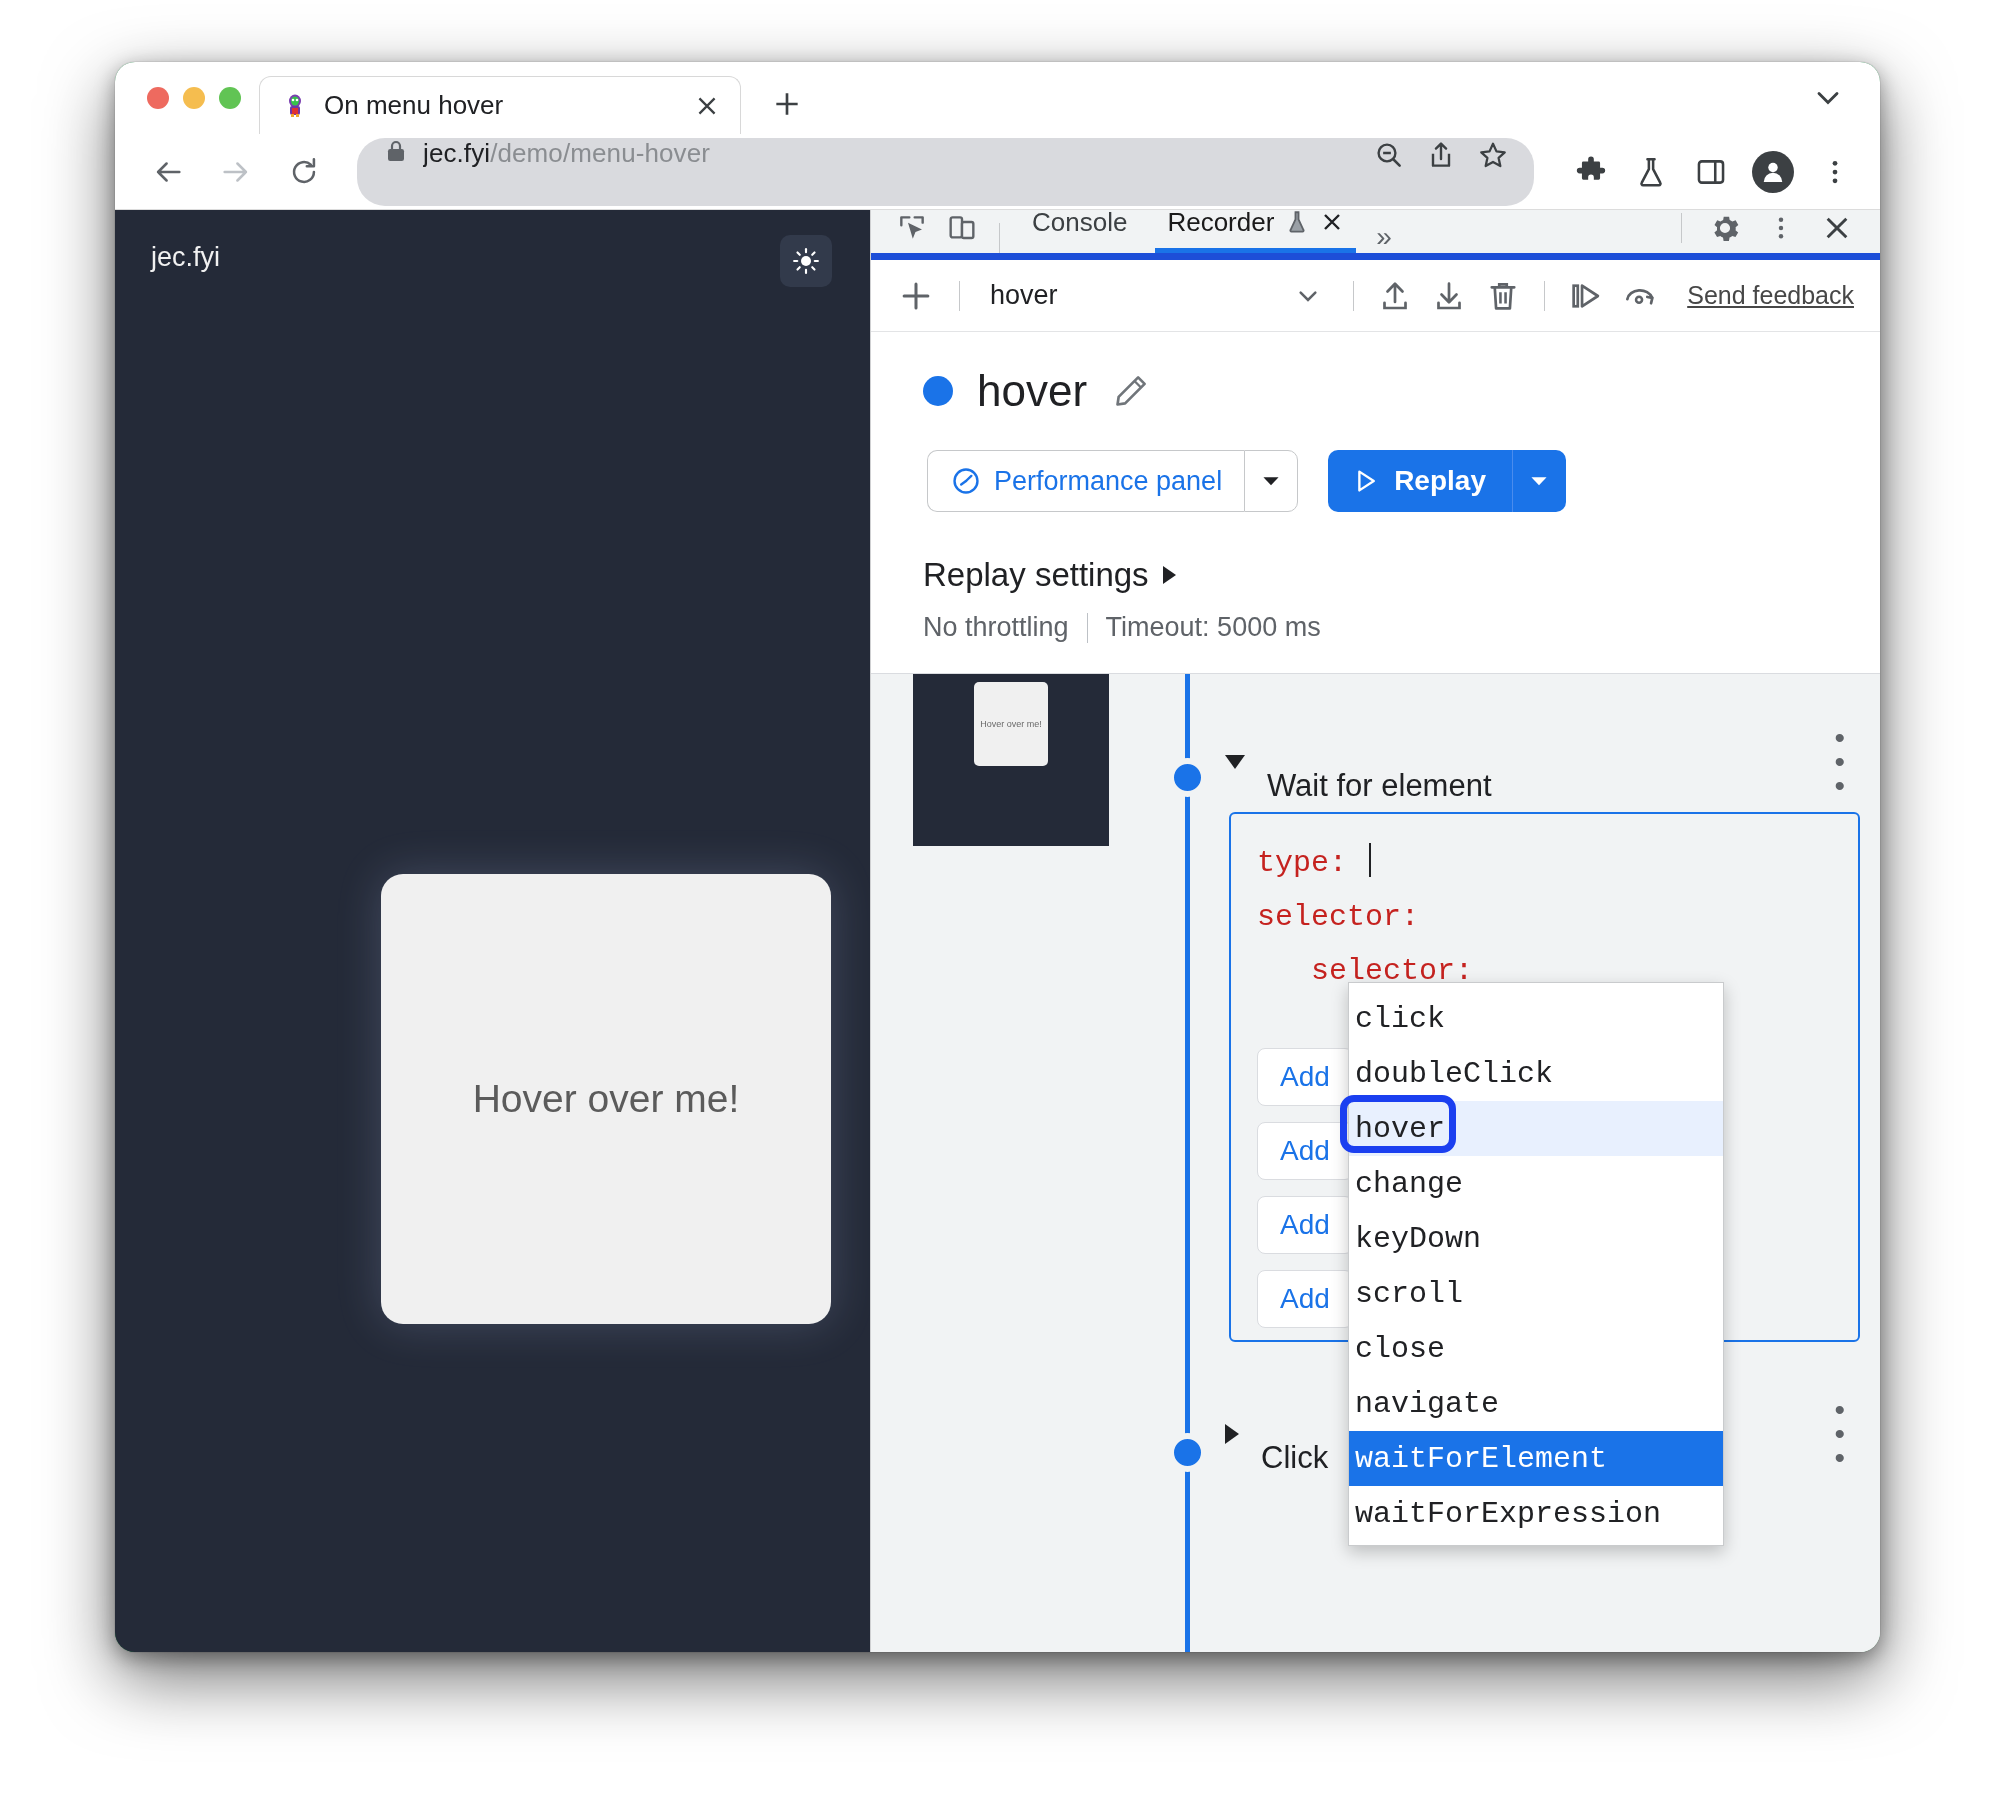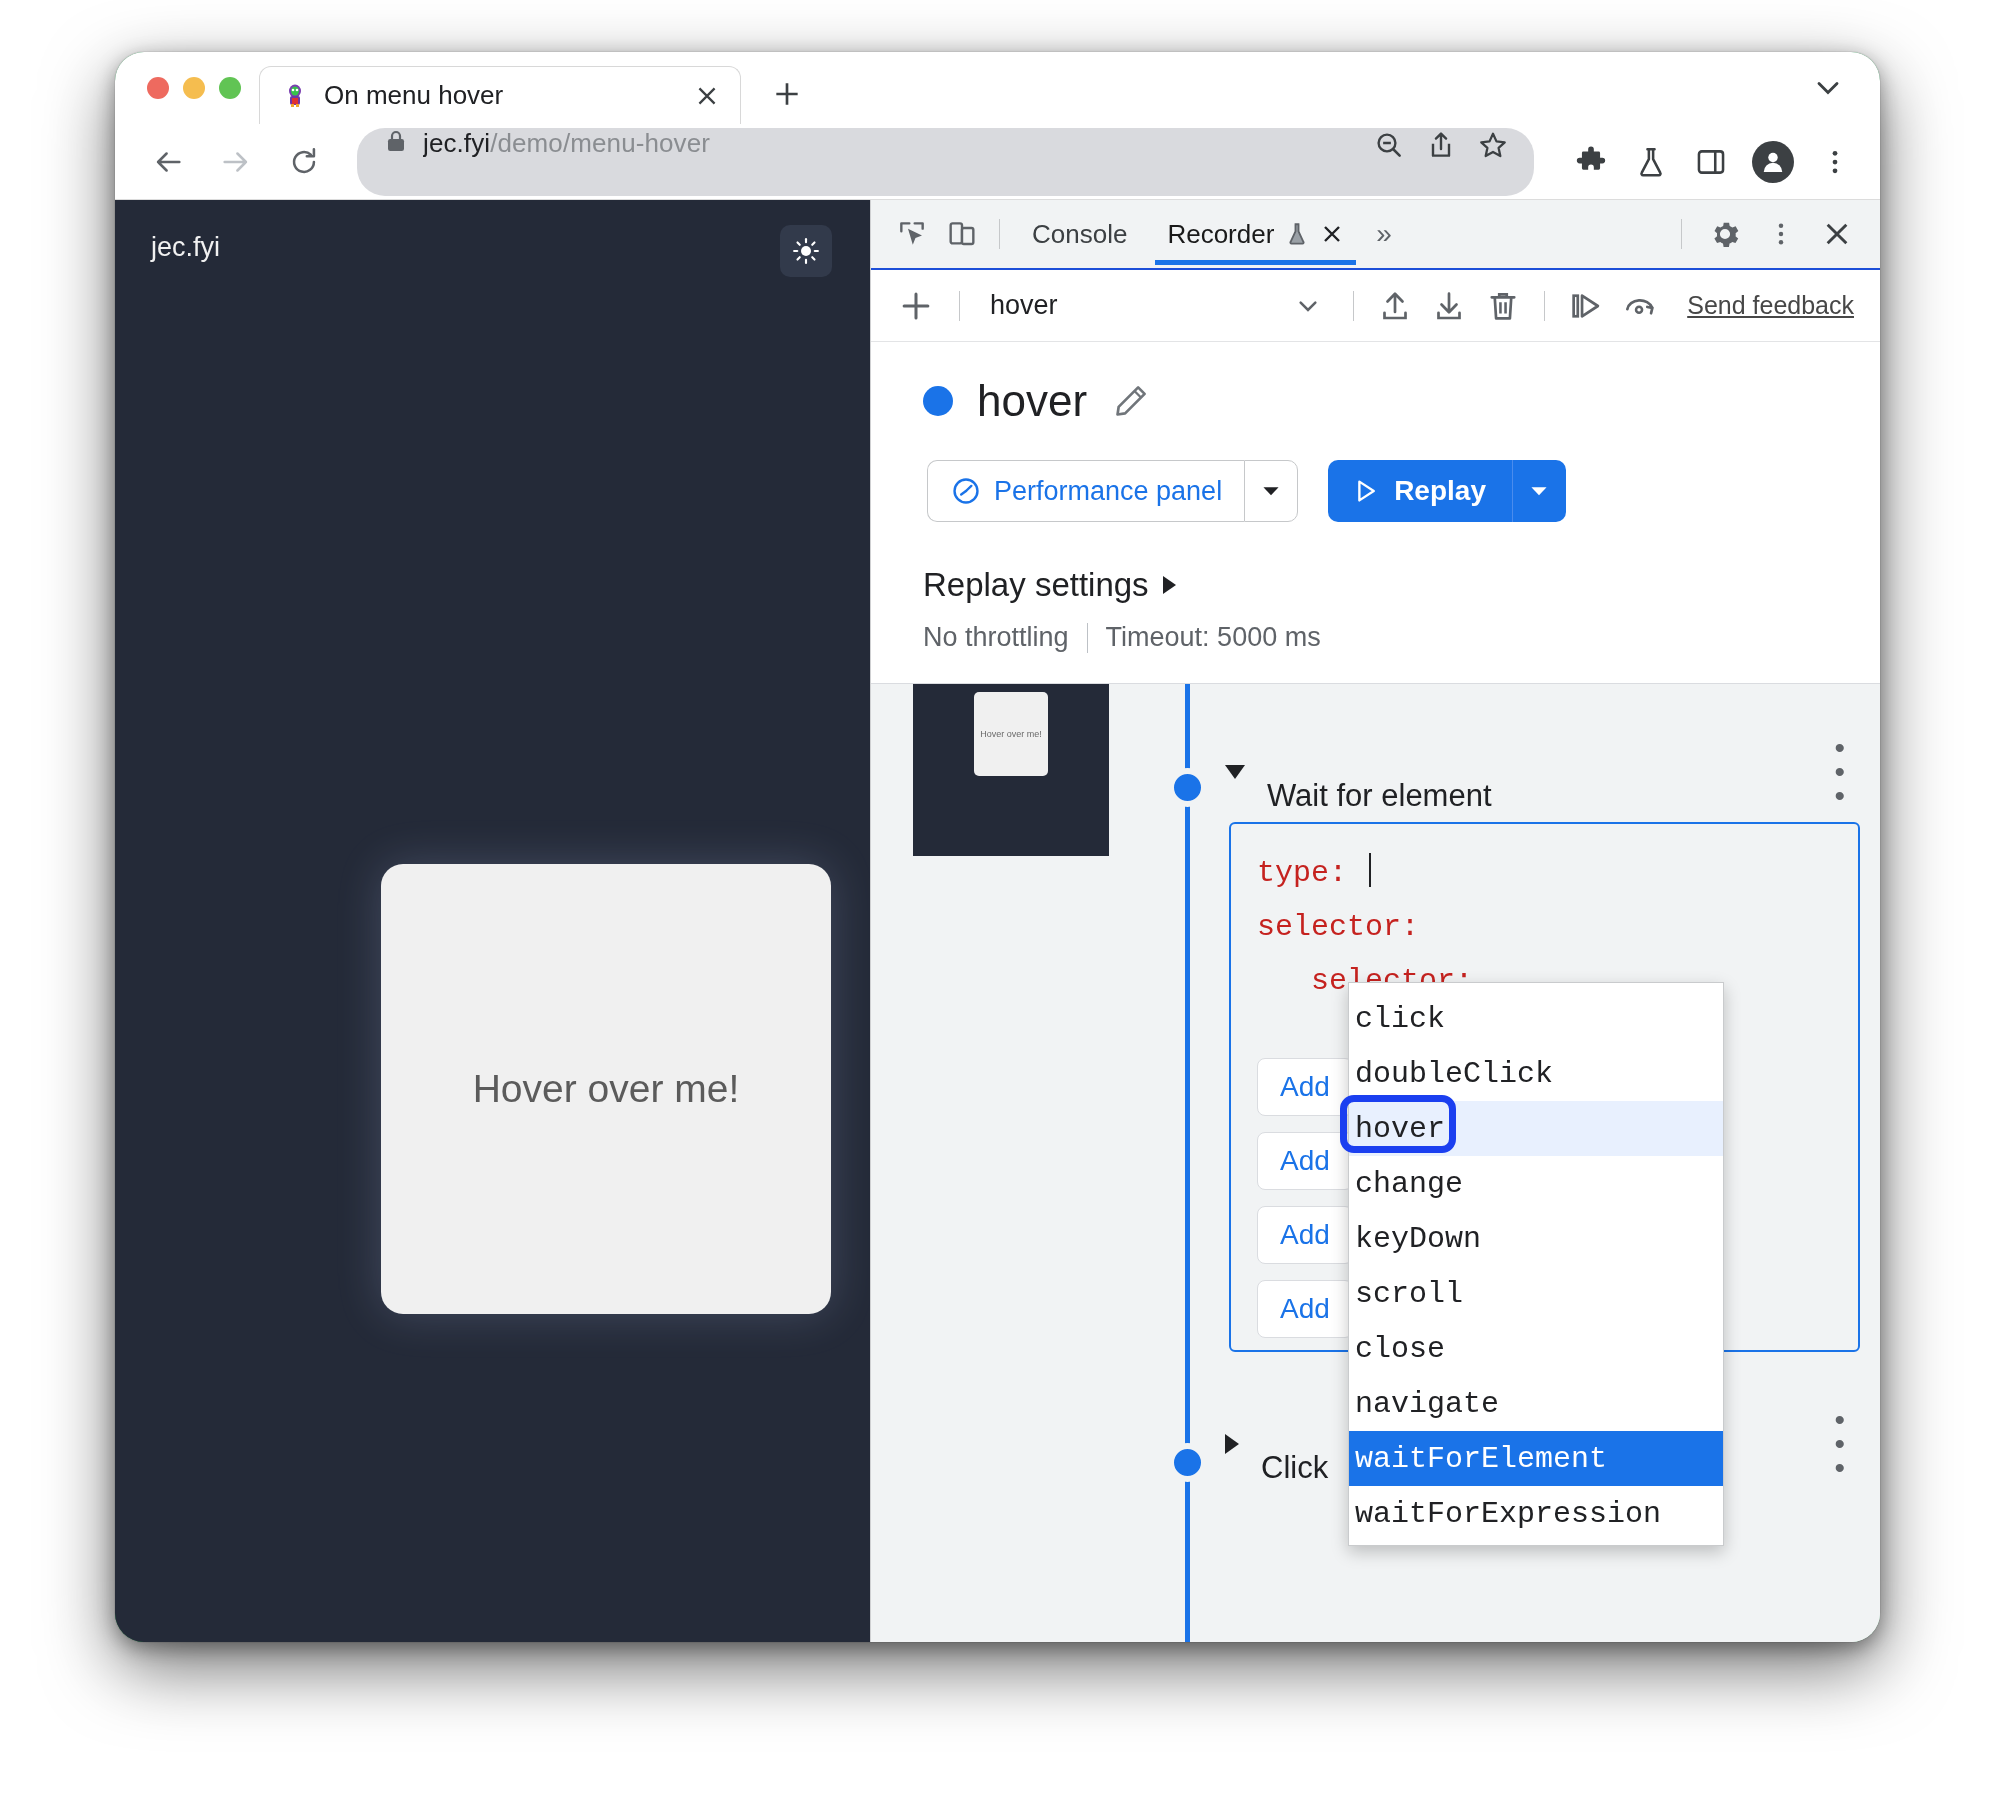--- a/index.html
+++ b/index.html
@@ -11,24 +11,24 @@
   }
   .stage {
     position: relative;
     width: 1990px; height: 1816px;
     background: #ffffff;
   }
 
   
   .browser {
     position: absolute;
-    left: 115px; top: 52px;
+    left: 115px; top: 62px;
     width: 1765px; height: 1590px;
     background: #15803d;
-    border-radius: 29px;
+    border-radius: 20px;
     box-shadow: 0 0 0 1px rgba(0,0,0,0.06),
                 0 26px 70px rgba(0,0,0,0.55),
                 0 6px 20px rgba(0,0,0,0.35);
     overflow: hidden;
   }
 
   
   .tabstrip {
     position: relative;
     height: 72px;
@@ -168,24 +168,24 @@
   .devtools {
     flex: 1 1 auto;
     background: #ffffff;
     display: flex; flex-direction: column;
     border-left: 1px solid #cfd0d2;
     min-width: 0;
     position: relative;
   }
 
   .dt-tabbar {
-    display: flex; align-items: center;
-    height: 70px;
+    display: flex; align-items: flex-end;
+    height: 50px;
     background: #f1f3f4;
-    border-bottom: 2px solid #1d4ed8;
+    border-bottom: 7px solid #1d4ed8;
     padding: 0 4px 0 16px;
     position: relative;
   }
   .dt-iconbtn {
     width: 50px; height: 50px;
     display:flex; align-items:center; justify-content:center;
     color: #5f6368;
   }
   .vsep { width: 1px; height: 30px; background: #c6c8ca; margin: 0 12px; }
   .dt-tab {

